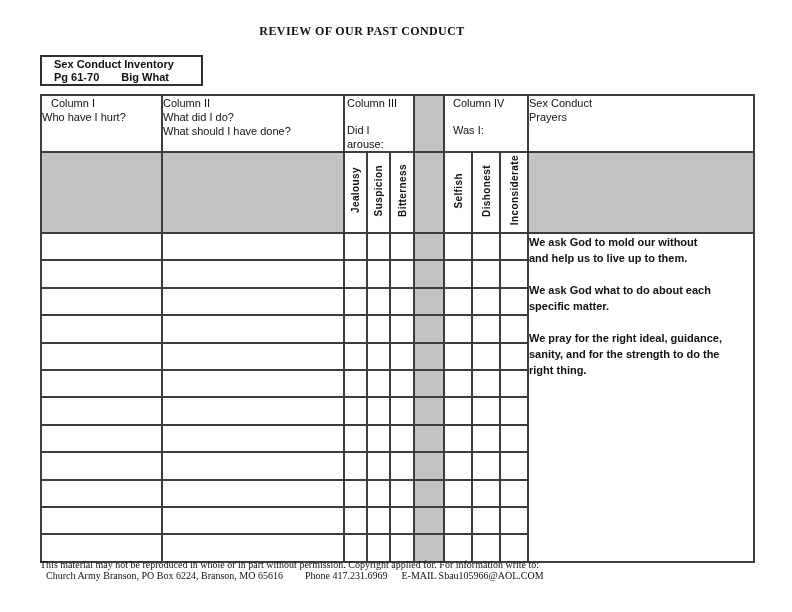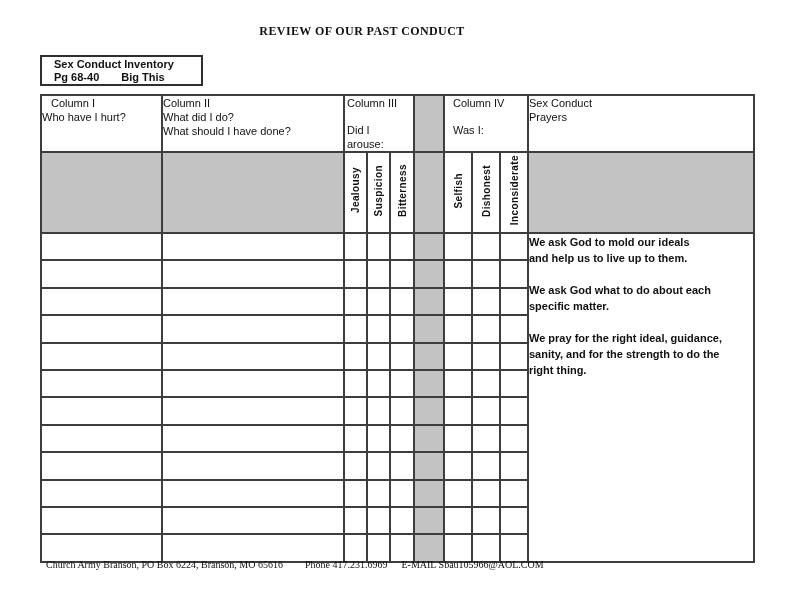--- a/index.html
+++ b/index.html
@@ -121,21 +121,21 @@
   .footer .m2 { margin-left: 14px; }
 </style>
 </head>
 <body>
 
 <div class="doc-title">REVIEW OF OUR PAST CONDUCT</div>
 
 <div class="info-box">
   <div>Sex Conduct Inventory</div>
   <div>
-    <span>Pg 68-40</span><span class="gap"></span><span>Big This</span>
+    <span>Pg 61-70</span><span class="gap"></span><span>Big What</span>
   </div>
 </div>
 
 <table class="inv">
   <colgroup>
     <col style="width:121px">
       <col style="width:182px">
     <col style="width:23px">
       <col style="width:23px">
       <col style="width:24px">
@@ -186,21 +186,21 @@
         <td class="cell"></td>
         <td class="cell"></td>
         <td class="cell"></td>
         <td class="cell"></td>
         <td class="cell"></td>
         <td class="strip"></td>
         <td class="cell"></td>
         <td class="cell"></td>
         <td class="cell"></td>
         <td class="prayers-body" rowspan="12">
-          <p>We ask God to mold our ideals
+          <p>We ask God to mold our without
 and help us to live up to them.</p>
           <p>We ask God what to do about each
 specific matter.</p>
           <p>We pray for the right ideal, guidance,
 sanity, and for the strength to do the
 right thing.</p>
         </td>
       </tr>
       <tr>
         <td class="cell"></td>
@@ -320,16 +320,17 @@
         <td class="cell"></td>
         <td class="strip strip-bottom"></td>
         <td class="cell"></td>
         <td class="cell"></td>
         <td class="cell"></td>
       </tr>
     </tbody>
 </table>
 
 <div class="footer">
+  <div>This material may not be reproduced in whole or in part without permission. Copyright applied for.  For information write to:</div>
   <div class="l2">
     <span>Church Army Branson, PO Box 6224, Branson, MO 65616</span><span class="m1">Phone 417.231.6969</span><span class="m2">E-MAIL Sbau105966@AOL.COM</span>
   </div>
 </div>
 
 </body></html>

